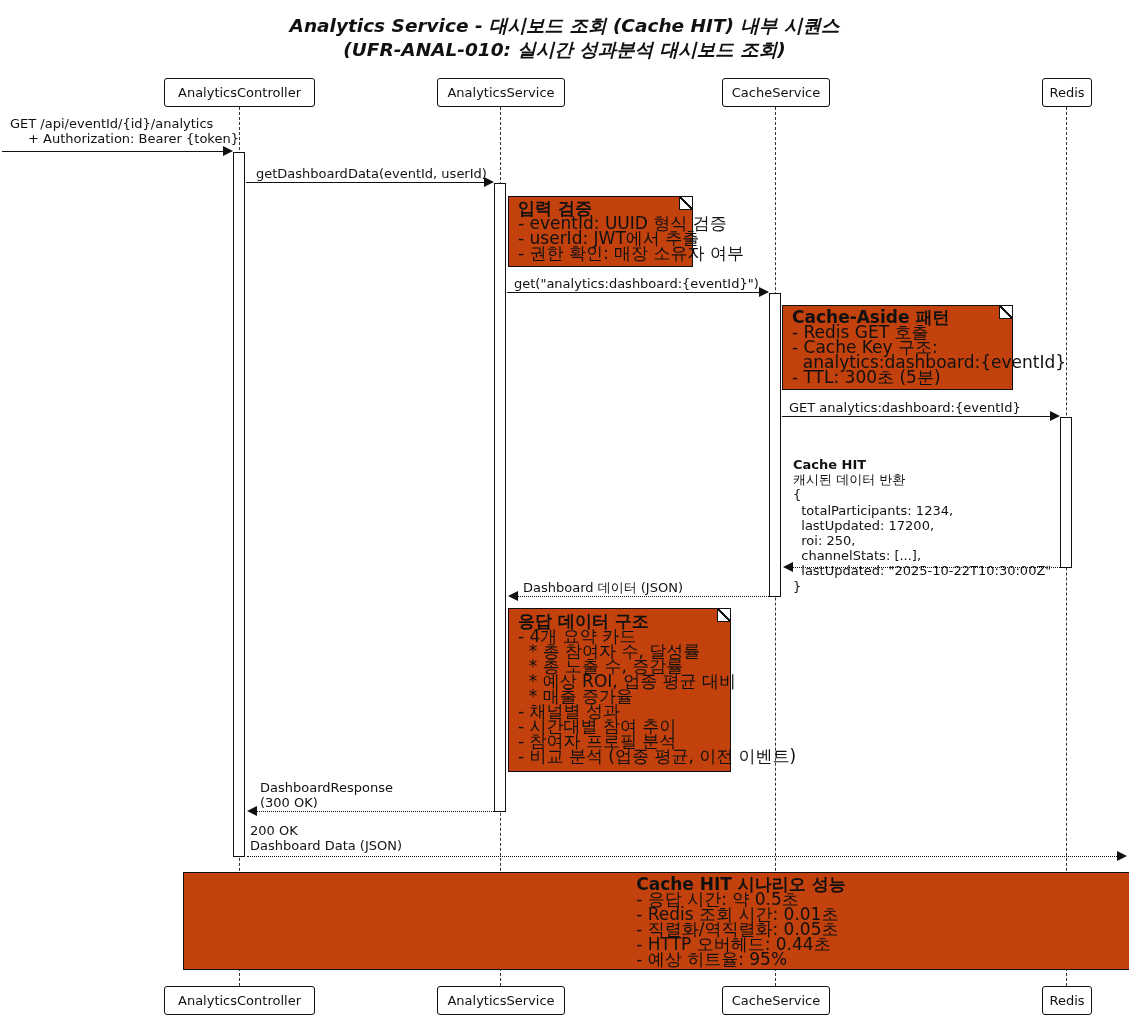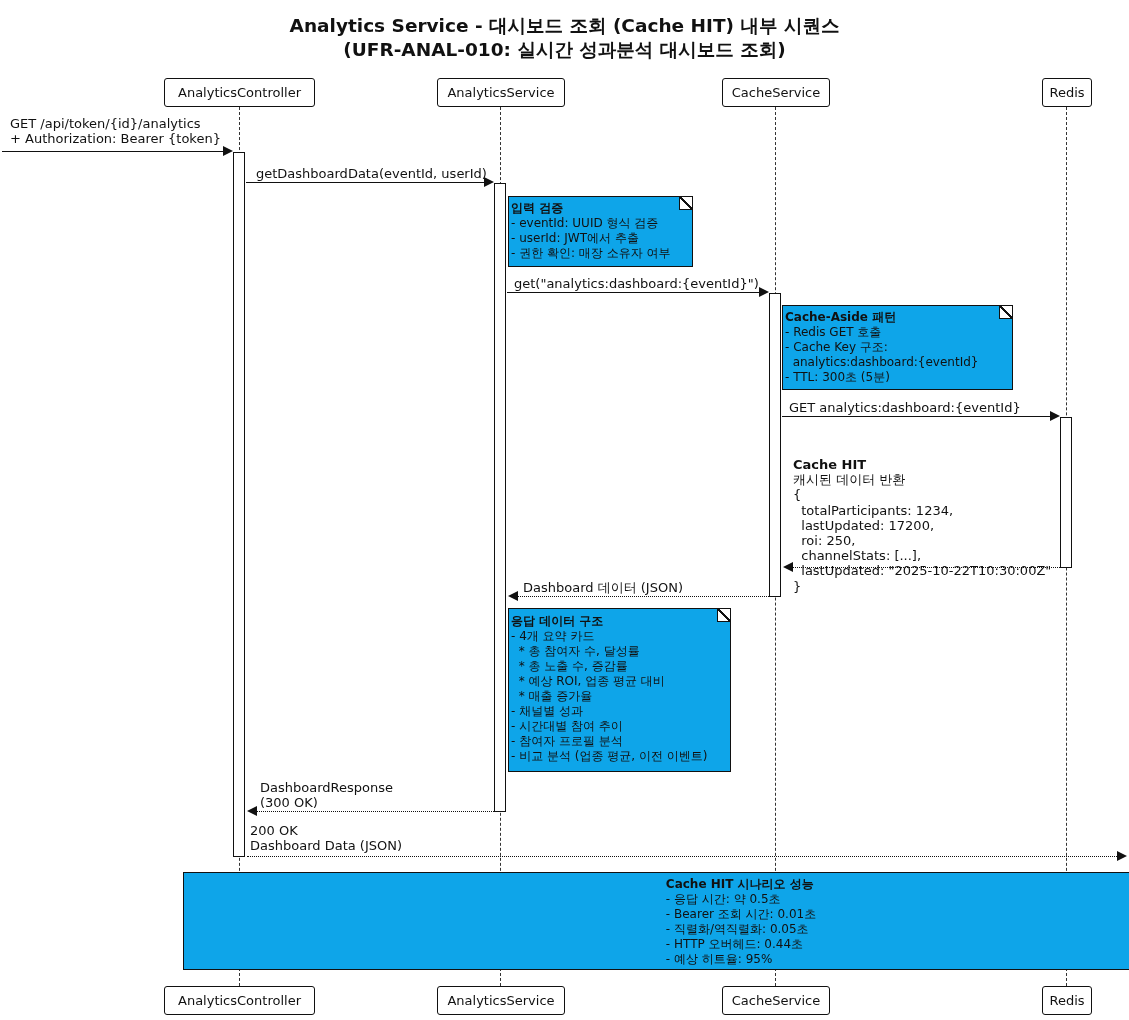--- a/index.html
+++ b/index.html
@@ -1,31 +1,31 @@
 <!DOCTYPE html>
 <html><head>
 <meta charset="utf-8">
 <style>
   html,body{margin:0;padding:0;background:#fff;}
   .canvas{position:relative;width:1129px;height:1020px;background:#fff;
           font-family:"DejaVu Sans","Liberation Sans",sans-serif;color:#111;overflow:hidden;}
   .title{position:absolute;left:0;top:14px;width:100%;text-align:center;
-         font-weight:bold;font-size:18.5px;line-height:24px;}
+         font-weight:bold;font-size:18.5px;line-height:24px;font-style:italic;}
   .pbox{position:absolute;height:29px;background:#fff;border:1.4px solid #111;border-radius:3px;
         display:flex;align-items:center;justify-content:center;font-size:13px;box-sizing:border-box;}
   .lifeline{position:absolute;width:0;border-left:1px dashed #333;}
   .act{position:absolute;width:12px;background:#fff;border:1.3px solid #111;box-sizing:border-box;}
   .mline{position:absolute;height:0;border-top:1.3px solid #111;}
   .mline.ret{border-top:1.3px dotted #111;}
   .arr{position:absolute;width:0;height:0;border-top:5px solid transparent;border-bottom:5px solid transparent;}
   .arr.r{border-left:10px solid #111;}
   .arr.l{border-right:10px solid #111;}
   .mlabel{position:absolute;font-size:13px;line-height:15px;white-space:nowrap;}
-  .note{position:absolute;background:#0ea5e9;border:1.3px solid #111;font-size:12px;line-height:15px;
-        padding:4px 2px;box-sizing:border-box;}
+  .note{position:absolute;background:#c2410c;border:1.3px solid #111;font-size:17px;line-height:15px;
+        padding:4px 9px;box-sizing:border-box;}
   .note .t{font-weight:bold;}
   .note .ln{white-space:pre;}
   .fold{position:absolute;top:0;right:0;width:13px;height:13px;background:
         linear-gradient(to top right,#fff 44%,#111 44%,#111 56%,#fff 56%);
         border-left:1.3px solid #111;border-bottom:1.3px solid #111;box-sizing:border-box;}
   .freetext{position:absolute;font-size:13px;line-height:15.2px;}
   .freetext .t{font-weight:bold;}
   .freetext .ln{white-space:pre;}
   .center-note{text-align:center;}
   .center-note .inner{display:inline-block;text-align:left;}
@@ -56,22 +56,22 @@
   </div>
   <div class="pbox" style="left:1042px;top:78px;width:50px;">
     <span>Redis</span>
   </div>
 
   <div class="act" style="left:233px;top:152px;height:705px;"></div>
   <div class="act" style="left:494px;top:183px;height:629px;"></div>
   <div class="act" style="left:769px;top:293px;height:304px;"></div>
   <div class="act" style="left:1060px;top:417px;height:151px;"></div>
 
-  <div class="mlabel" style="left:10px;top:116px;">GET /api/token/{id}/analytics</div>
-  <div class="mlabel" style="left:10px;top:131px;">+ Authorization: Bearer {token}</div>
+  <div class="mlabel" style="left:10px;top:116px;">GET /api/eventId/{id}/analytics</div>
+  <div class="mlabel" style="left:28px;top:131px;">+ Authorization: Bearer {token}</div>
   <div class="mline" style="left:2px;top:151px;width:222px;"></div>
   <div class="arr r" style="left:223px;top:146px;"></div>
 
   <div class="mlabel" style="left:256px;top:166px;">getDashboardData(eventId, userId)</div>
   <div class="mline" style="left:246px;top:182px;width:238px;"></div>
   <div class="arr r" style="left:484px;top:177px;"></div>
 
   <div class="note" style="left:508px;top:196px;width:185px;height:71px;">
     <div class="fold"></div>
     <div class="t">입력 검증</div>
@@ -138,21 +138,21 @@
   <div class="mlabel" style="left:250px;top:823px;">200 OK</div>
   <div class="mlabel" style="left:250px;top:838px;">Dashboard Data (JSON)</div>
   <div class="mline ret" style="left:247px;top:856px;width:870px;"></div>
   <div class="arr r" style="left:1117px;top:851px;"></div>
 
   <div class="note center-note" style="left:183px;top:872px;width:1116px;height:98px;">
     <div class="fold"></div>
     <div class="inner">
       <div class="t">Cache HIT 시나리오 성능</div>
       <div class="ln">- 응답 시간: 약 0.5초</div>
-      <div class="ln">- Bearer 조회 시간: 0.01초</div>
+      <div class="ln">- Redis 조회 시간: 0.01초</div>
       <div class="ln">- 직렬화/역직렬화: 0.05초</div>
       <div class="ln">- HTTP 오버헤드: 0.44초</div>
       <div class="ln">- 예상 히트율: 95%</div>
     </div>
   </div>
 
   <div class="pbox" style="left:164px;top:986px;width:151px;">
     <span>AnalyticsController</span>
   </div>
   <div class="pbox" style="left:437px;top:986px;width:128px;">

